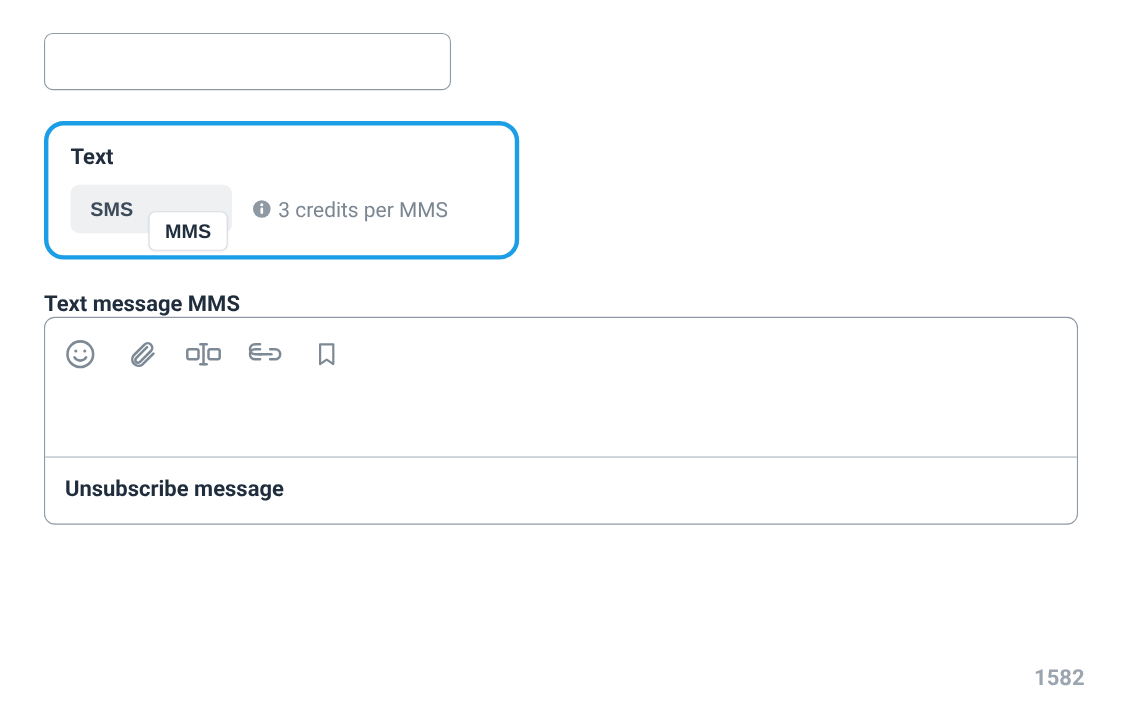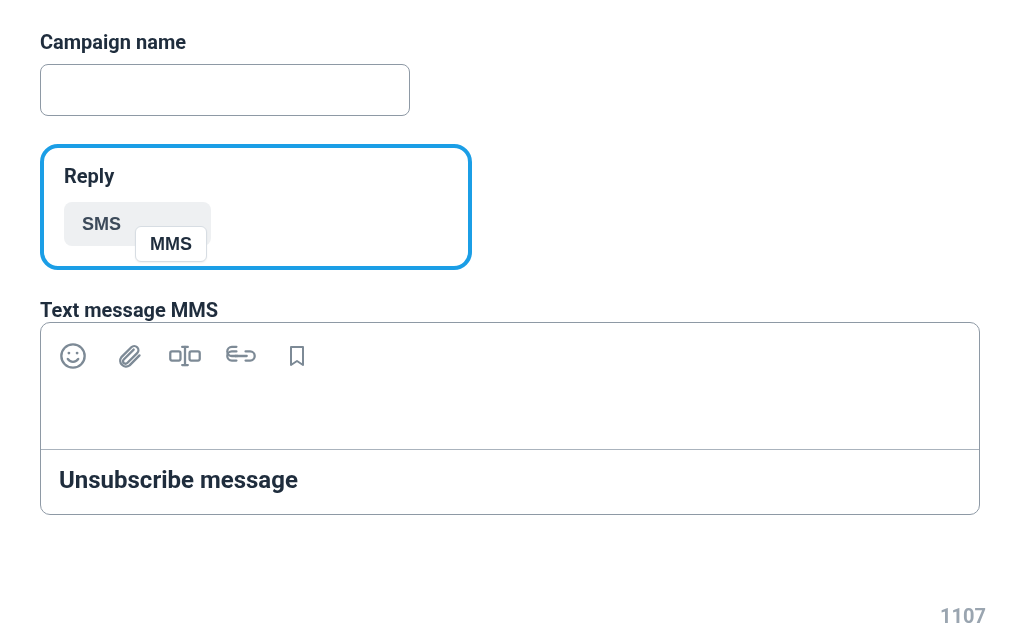--- a/index.html
+++ b/index.html
@@ -143,21 +143,21 @@
   .tool-btn svg { display: block; }
   .editor-body {
     min-height: 66px;
     padding: 8px 16px 16px 16px;
   }
   .unsub-block {
     border-top: 1px solid #aab3bd;
     padding: 16px 18px 20px 18px;
   }
   .unsub-title {
-    font-size: 24px;
+    font-size: 20px;
     font-weight: 700;
     color: #1f2d3d;
   }
   .unsub-text {
     font-size: 20px;
     color: #2a3746;
   }
 
   .char-count {
     position: absolute;
@@ -167,31 +167,40 @@
     font-weight: 700;
     color: #9aa5b0;
   }
 </style>
 </head>
 <body>
 
 <div class="page">
 
   
-  <label class="field-label">Campaign name</label>
   <input class="campaign-input" type="text" value="" style="">
 
   
   <div class="type-box">
-    <span class="type-label">Reply</span>
+    <span class="type-label">Text</span>
     <div class="type-row">
       <div class="segmented">
         <button class="seg-btn">SMS</button>
         <button class="seg-btn active">MMS</button>
       </div>
+      <span class="credits-note">
+        <span class="info-icon">
+          <svg width="18" height="18" viewBox="0 0 18 18">
+            <circle cx="9" cy="9" r="8" fill="#8f99a3"></circle>
+            <circle cx="9" cy="5.2" r="1.4" fill="#fff"></circle>
+            <rect x="7.8" y="7.6" width="2.4" height="6" rx="1.2" fill="#fff"></rect>
+          </svg>
+        </span>
+        <span>3 credits per MMS</span>
+      </span>
     </div>
   </div>
 
   
   <span class="section-label">Text message MMS</span>
   <div class="editor-box">
     <div class="toolbar">
       <button class="tool-btn">
         <span>
           <svg width="28" height="28" viewBox="0 0 24 24" fill="none" stroke="#7d8a96" stroke-width="2" stroke-linecap="round" stroke-linejoin="round">
@@ -238,15 +247,15 @@
           </svg>
         </span>
       </button>
     </div>
     <div class="editor-body" contenteditable="true" style=""></div>
     <div class="unsub-block">
       <div class="unsub-title">Unsubscribe message</div>
     </div>
   </div>
 
-  <div class="char-count">1107</div>
+  <div class="char-count">1582</div>
 
 </div>
 
 </body></html>

